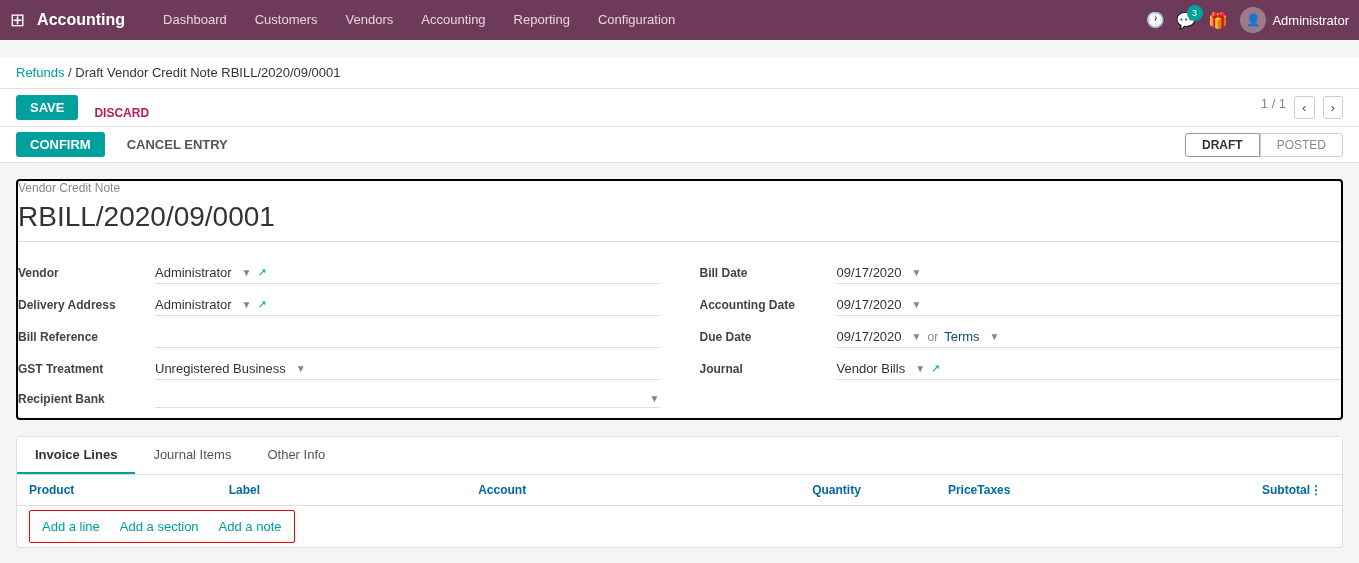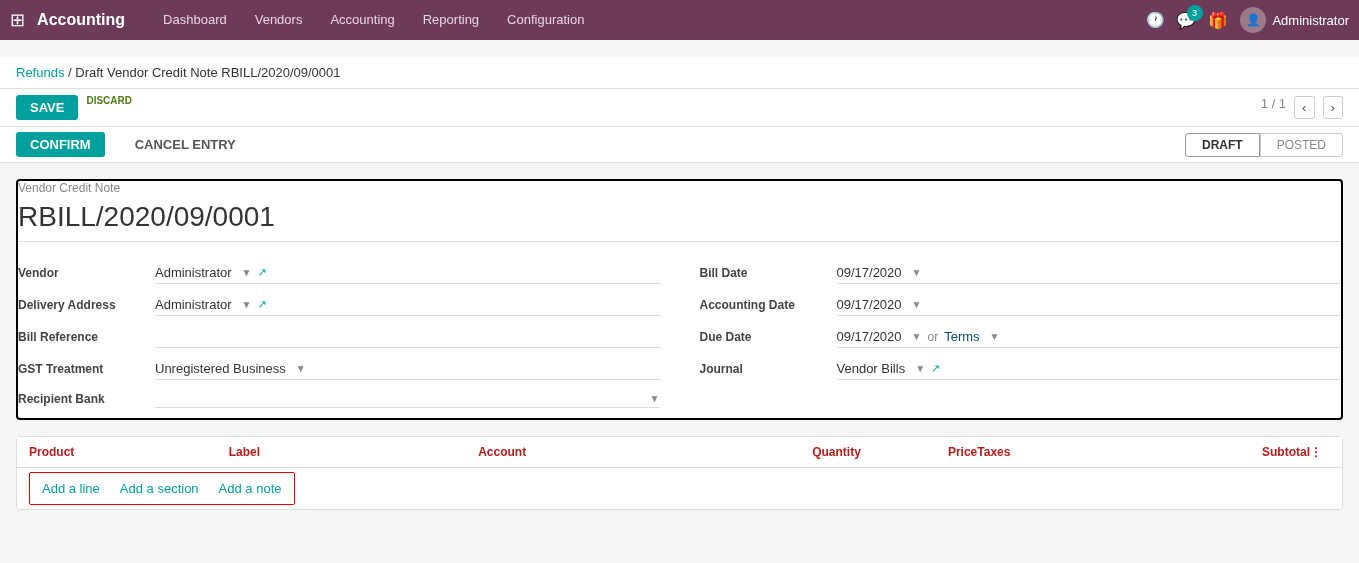--- a/index.html
+++ b/index.html
@@ -53,53 +53,53 @@
     
     .action-bar {
       background: white;
       padding: 6px 16px;
       display: flex;
       align-items: center;
       gap: 8px;
       border-bottom: 1px solid #e0e0e0;
       justify-content: space-between;
     }
-    .action-bar-left { display: flex; align-items: flex-start; gap: 8px; }
+    .action-bar-left { display: flex; align-items: flex-end; gap: 16px; }
     .action-bar-right { display: flex; align-items: flex-start; gap: 8px; color: #888; font-size: 13px; }
     .btn-save {
       background: #00a09d;
       color: white;
       border: none;
       padding: 5px 14px;
       border-radius: 3px;
       cursor: pointer;
       font-size: 13px;
       font-weight: bold;
     }
     .btn-discard {
       background: transparent;
-      color: #4d7c0f;
+      color: #be185d;
       border: none;
       cursor: pointer;
-      font-size: 10px;
+      font-size: 12px;
       font-weight: bold;
     }
     .nav-arrow { background: none; border: 1px solid #ccc; border-radius: 3px; cursor: pointer; color: #555; padding: 3px 7px; }
 
     
     .status-bar {
       background: white;
       padding: 5px 16px;
       display: flex;
       align-items: center;
       gap: 8px;
       border-bottom: 1px solid #e0e0e0;
       justify-content: space-between;
     }
-    .status-bar-left { display: flex; gap: 20px; }
+    .status-bar-left { display: flex; gap: 12px; }
     .btn-confirm {
       background: #00a09d;
       color: white;
       border: none;
       padding: 5px 14px;
       border-radius: 3px;
       cursor: pointer;
       font-size: 13px;
       font-weight: bold;
     }
@@ -218,21 +218,21 @@
     }
 
     
     .table-header {
       display: flex;
       align-items: flex-start;
       padding: 8px 12px;
       border-bottom: 1px solid #ddd;
       font-weight: bold;
       font-size: 12px;
-      color: #b91c1c;
+      color: #0369a1;
       background: white;
     }
     .col-product { flex: 1.2; }
     .col-label { flex: 1.5; }
     .col-account { flex: 1.5; }
     .col-quantity { flex: 0.8; text-align: right; }
     .col-price { flex: 0.7; text-align: right; }
     .col-taxes { flex: 1; }
     .col-subtotal { flex: 1; text-align: right; }
     .col-menu { width: 20px; }
@@ -252,20 +252,21 @@
       font-size: 13px;
     }
   </style>
 </head>
 <body>
 
 <nav class="top-nav">
   <span class="app-grid">⊞</span>
   <span class="app-name">Accounting</span>
   <span class="nav-item">Dashboard</span>
+  <span class="nav-item">Customers</span>
   <span class="nav-item">Vendors</span>
   <span class="nav-item">Accounting</span>
   <span class="nav-item">Reporting</span>
   <span class="nav-item">Configuration</span>
   <div class="nav-spacer"></div>
   <div class="nav-icons">
     <span class="icon-btn" style="font-size:15px;">🕐</span>
     <span class="icon-btn" style="position:relative;">
       💬
       <span class="notification-badge">3</span>
@@ -394,20 +395,25 @@
             <span>Vendor Bills</span>
             <span class="field-select-arrow">▼</span>
             <span class="ext-link">↗</span>
           </div>
         </div>
       </div>
     </div>
   </div>
 
   <div style="background:white; border: 1px solid #ddd; border-radius: 4px;">
+    <div class="tabs-bar">
+      <div class="tab active">Invoice Lines</div>
+      <div class="tab">Journal Items</div>
+      <div class="tab">Other Info</div>
+    </div>
 
     <div class="tabs-content">
 
       <div class="table-header">
         <div class="col-product">Product</div>
         <div class="col-label">Label</div>
         <div class="col-account">Account</div>
         <div class="col-quantity">Quantity</div>
         <div class="col-price">Price</div>
         <div class="col-taxes">Taxes</div>

